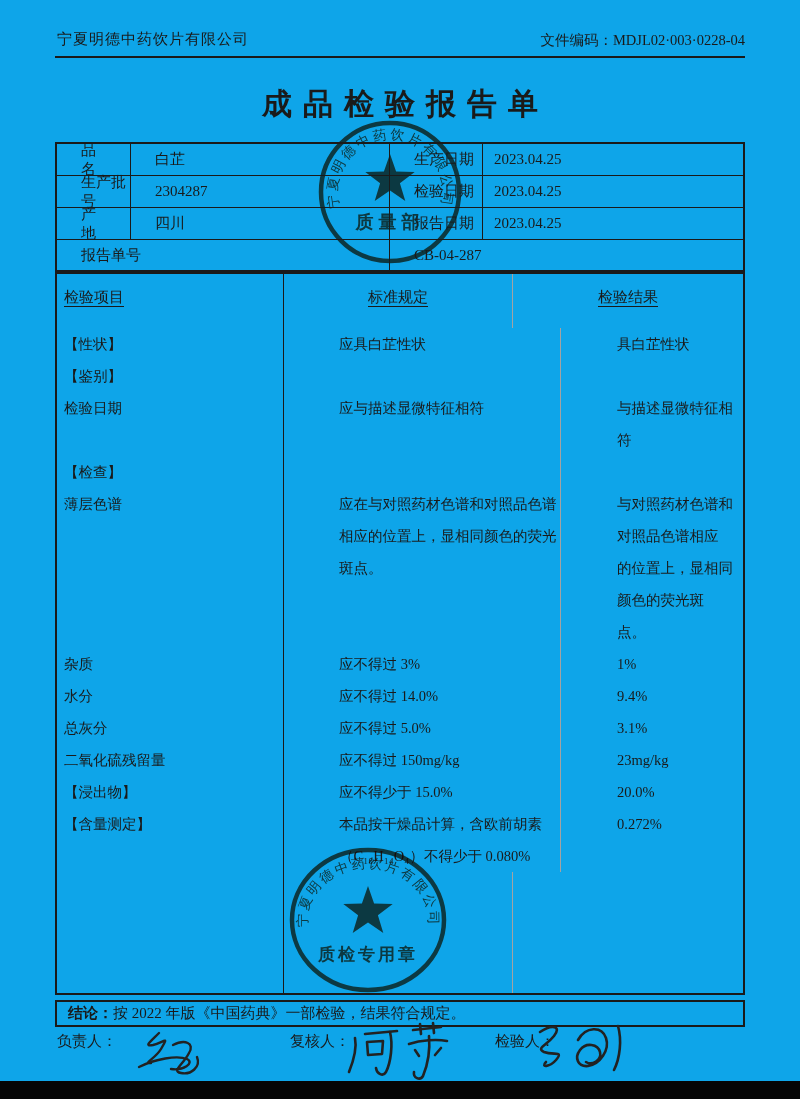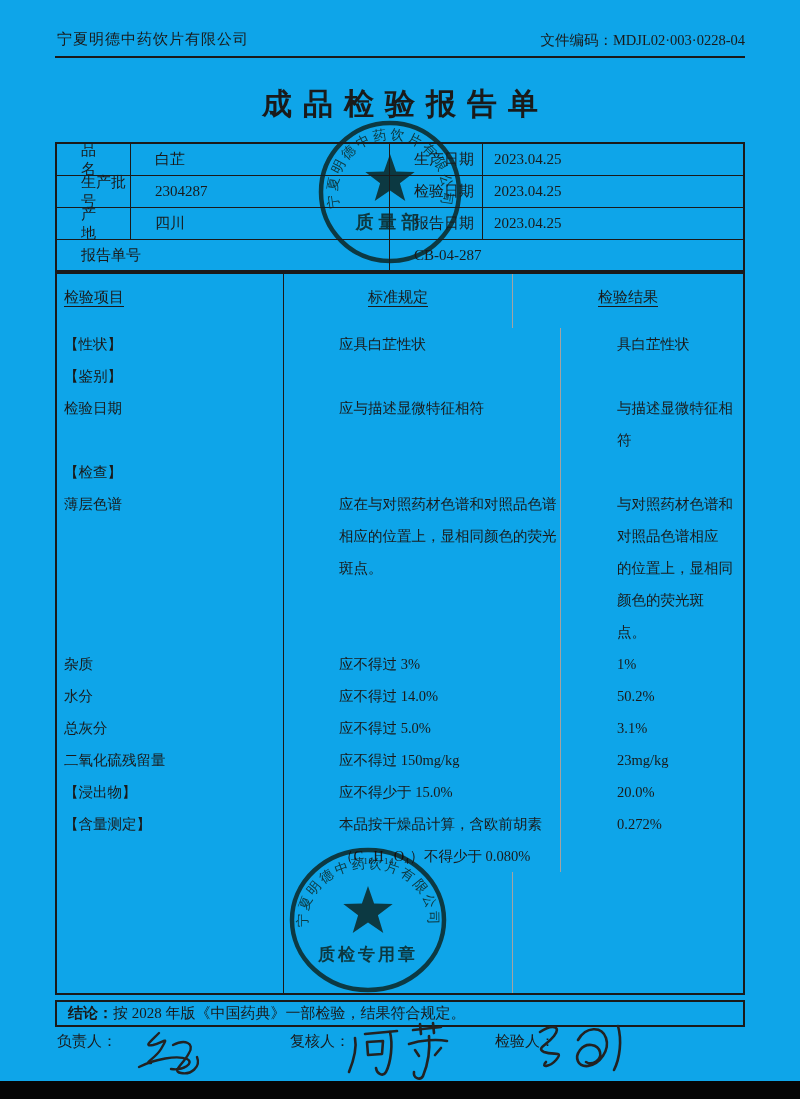--- a/index.html
+++ b/index.html
@@ -139,21 +139,21 @@
 点。</div>
     </div>
     <div class="mt-row">
       <div class="c c1">杂质</div>
       <div class="c c2">应不得过 3%</div>
       <div class="c c3">1%</div>
     </div>
     <div class="mt-row">
       <div class="c c1">水分</div>
       <div class="c c2">应不得过 14.0%</div>
-      <div class="c c3">50.2%</div>
+      <div class="c c3">9.4%</div>
     </div>
     <div class="mt-row">
       <div class="c c1">总灰分</div>
       <div class="c c2">应不得过 5.0%</div>
       <div class="c c3">3.1%</div>
     </div>
     <div class="mt-row">
       <div class="c c1">二氧化硫残留量</div>
       <div class="c c2">应不得过 150mg/kg</div>
       <div class="c c3">23mg/kg</div>
@@ -184,21 +184,21 @@
     <ellipse cx="0" cy="0" rx="76" ry="70" fill="none" stroke="#d5402e" stroke-width="4.5"></ellipse>
     <text font-size="13.5" letter-spacing="2.5">
       <textPath href="#arcBottom" startOffset="50%" text-anchor="middle">宁夏明德中药饮片有限公司</textPath>
     </text>
     <polygon fill="#d5402e" transform="translate(0,-8)" points="0,-26 6.1,-8.4 24.7,-8 9.9,3.2 15.3,21 0,10.4 -15.3,21 -9.9,3.2 -24.7,-8 -6.1,-8.4"></polygon>
     <text x="0" y="40" text-anchor="middle" font-size="17" letter-spacing="3" font-weight="bold">质检专用章</text>
   </svg>
 
   <div class="conclusion">
     <span class="lbl">结论：</span>
-    <span>按 2028 年版《中国药典》一部检验，结果符合规定。</span>
+    <span>按 2022 年版《中国药典》一部检验，结果符合规定。</span>
   </div>
 
   <div class="f-label f1">负责人：</div>
   <div class="f-label f2">复核人：</div>
   <div class="f-label f3">检验人：</div>
 
   <svg class="sig" style="left:125px; top:1025px;" width="120" height="62" viewBox="0 0 120 62">
     <g fill="none" stroke="#222" stroke-width="2.4" stroke-linecap="round" stroke-linejoin="round">
       <path d="M34 8 C26 16 18 22 28 20 C40 17 44 10 36 24 C30 34 18 38 26 38"></path>
       <path d="M14 42 C30 34 52 30 62 34 C70 38 58 46 46 44"></path>

